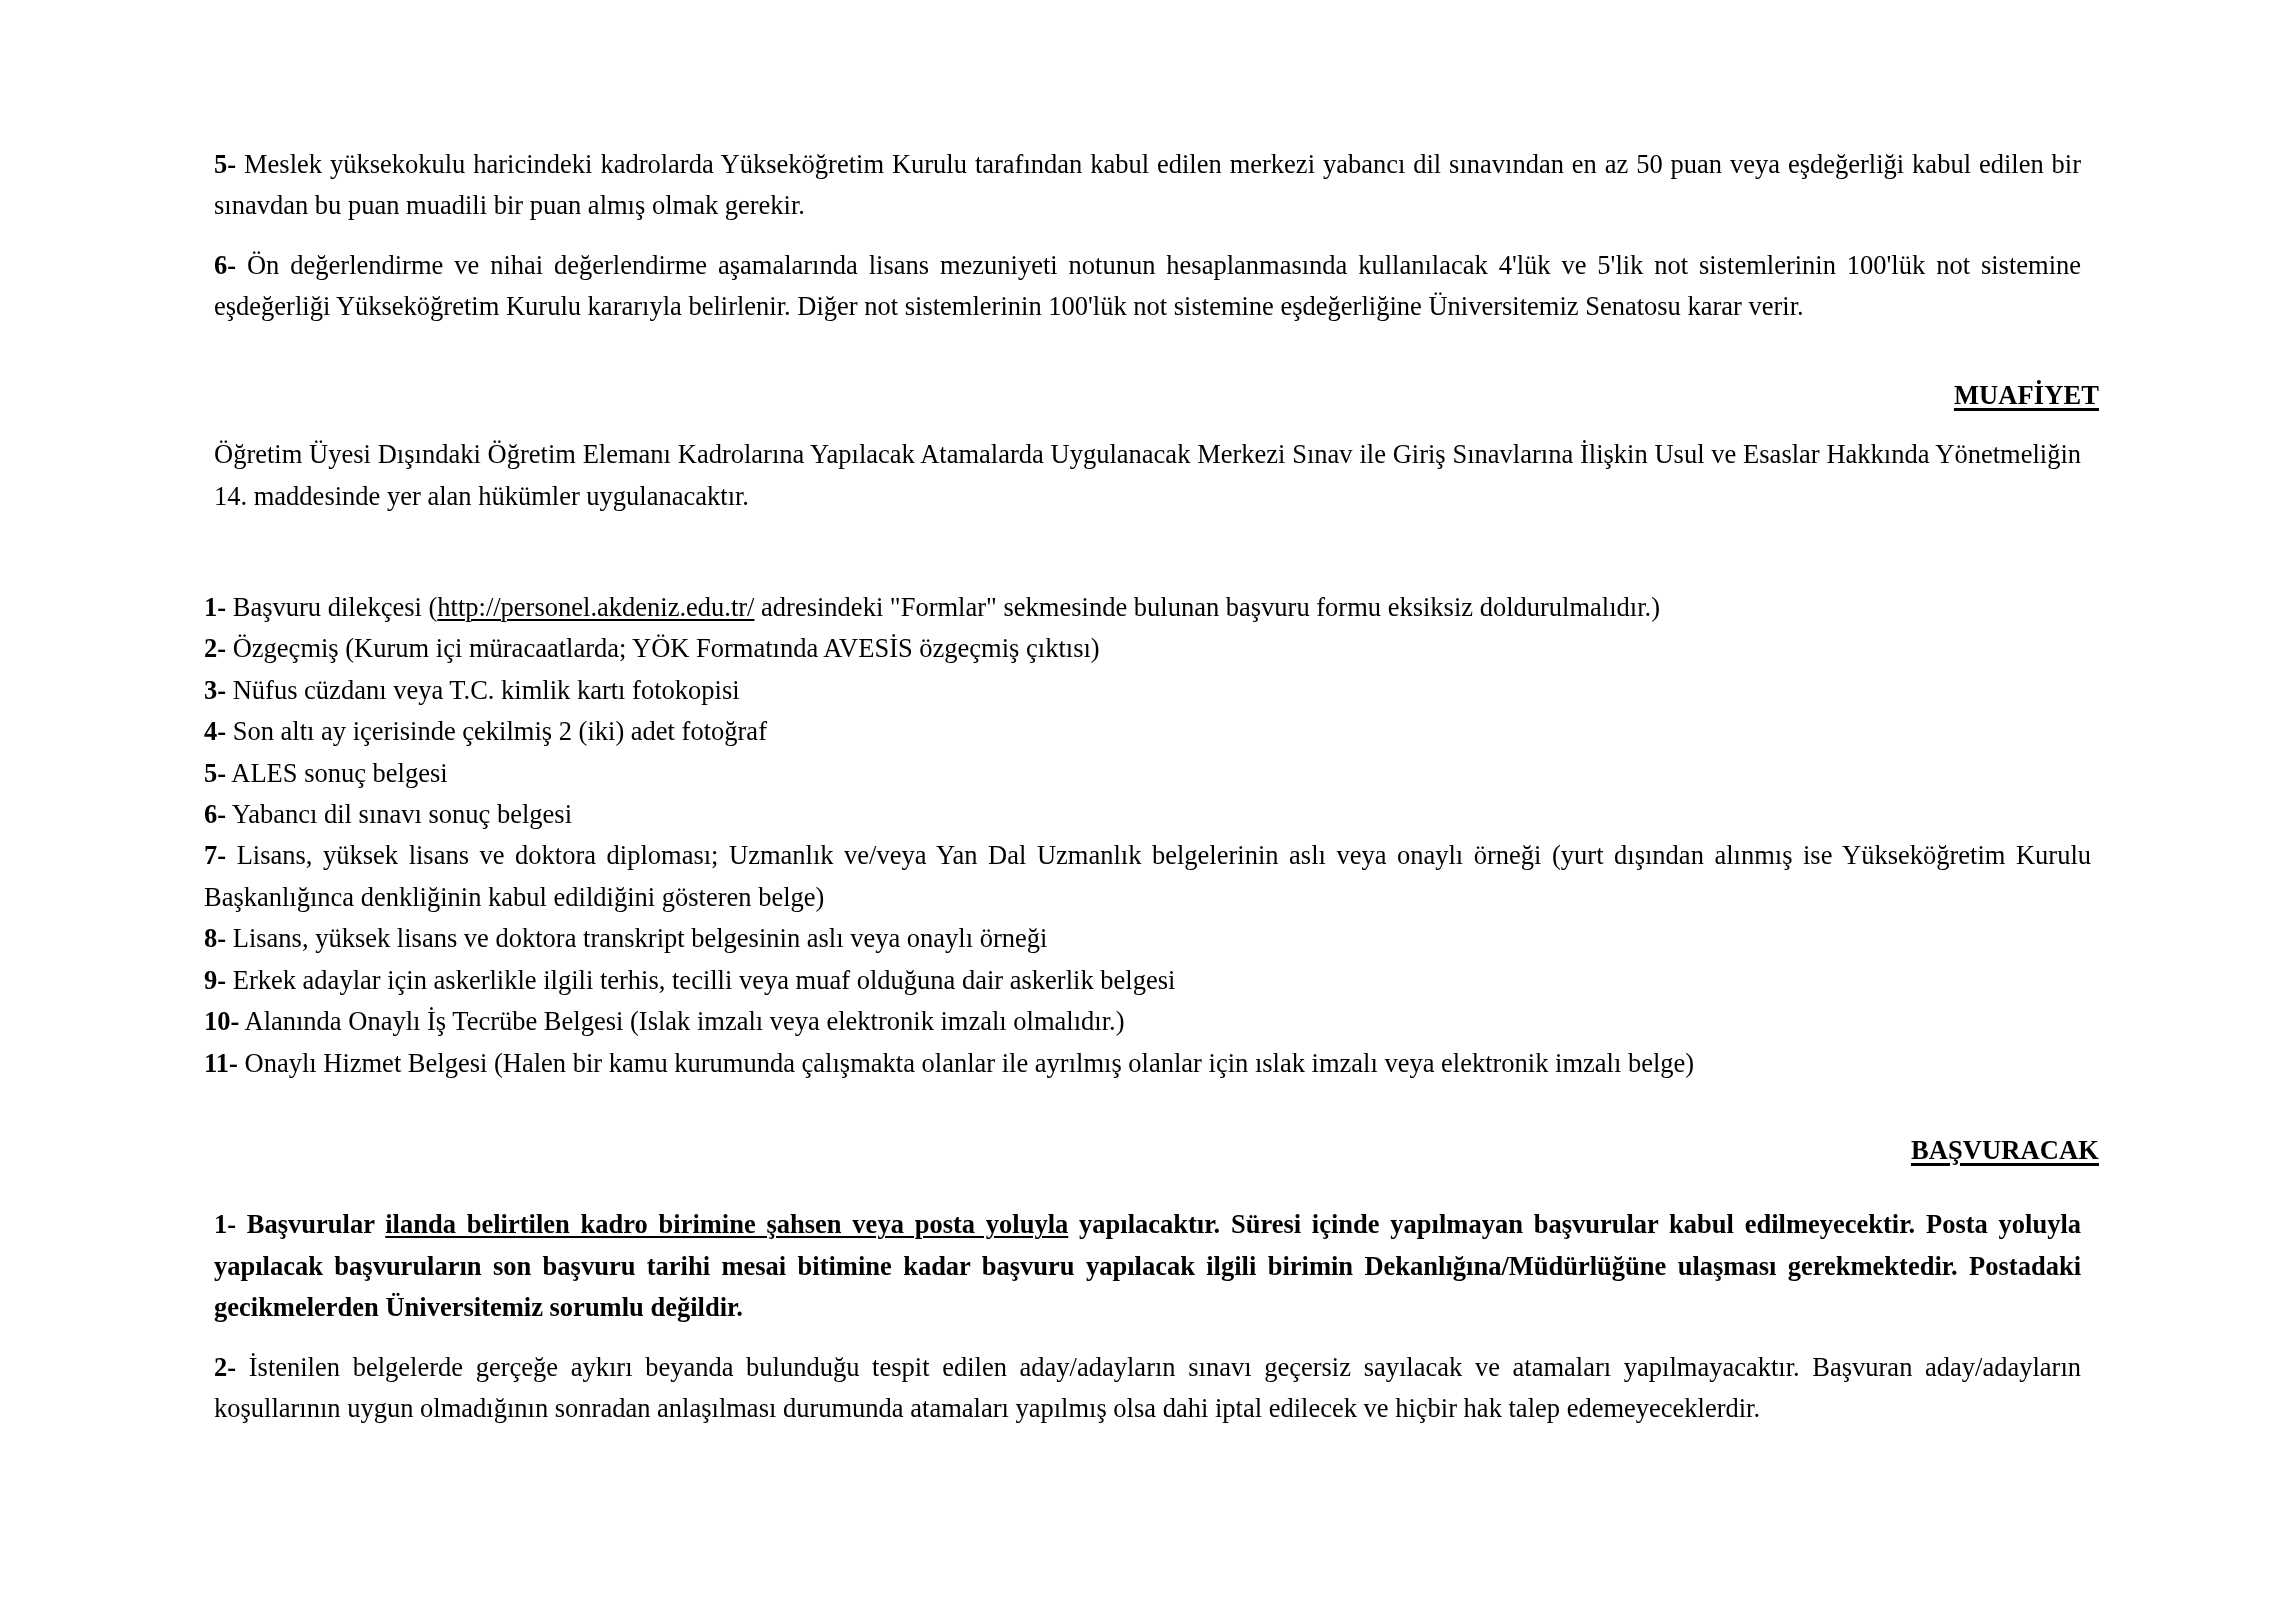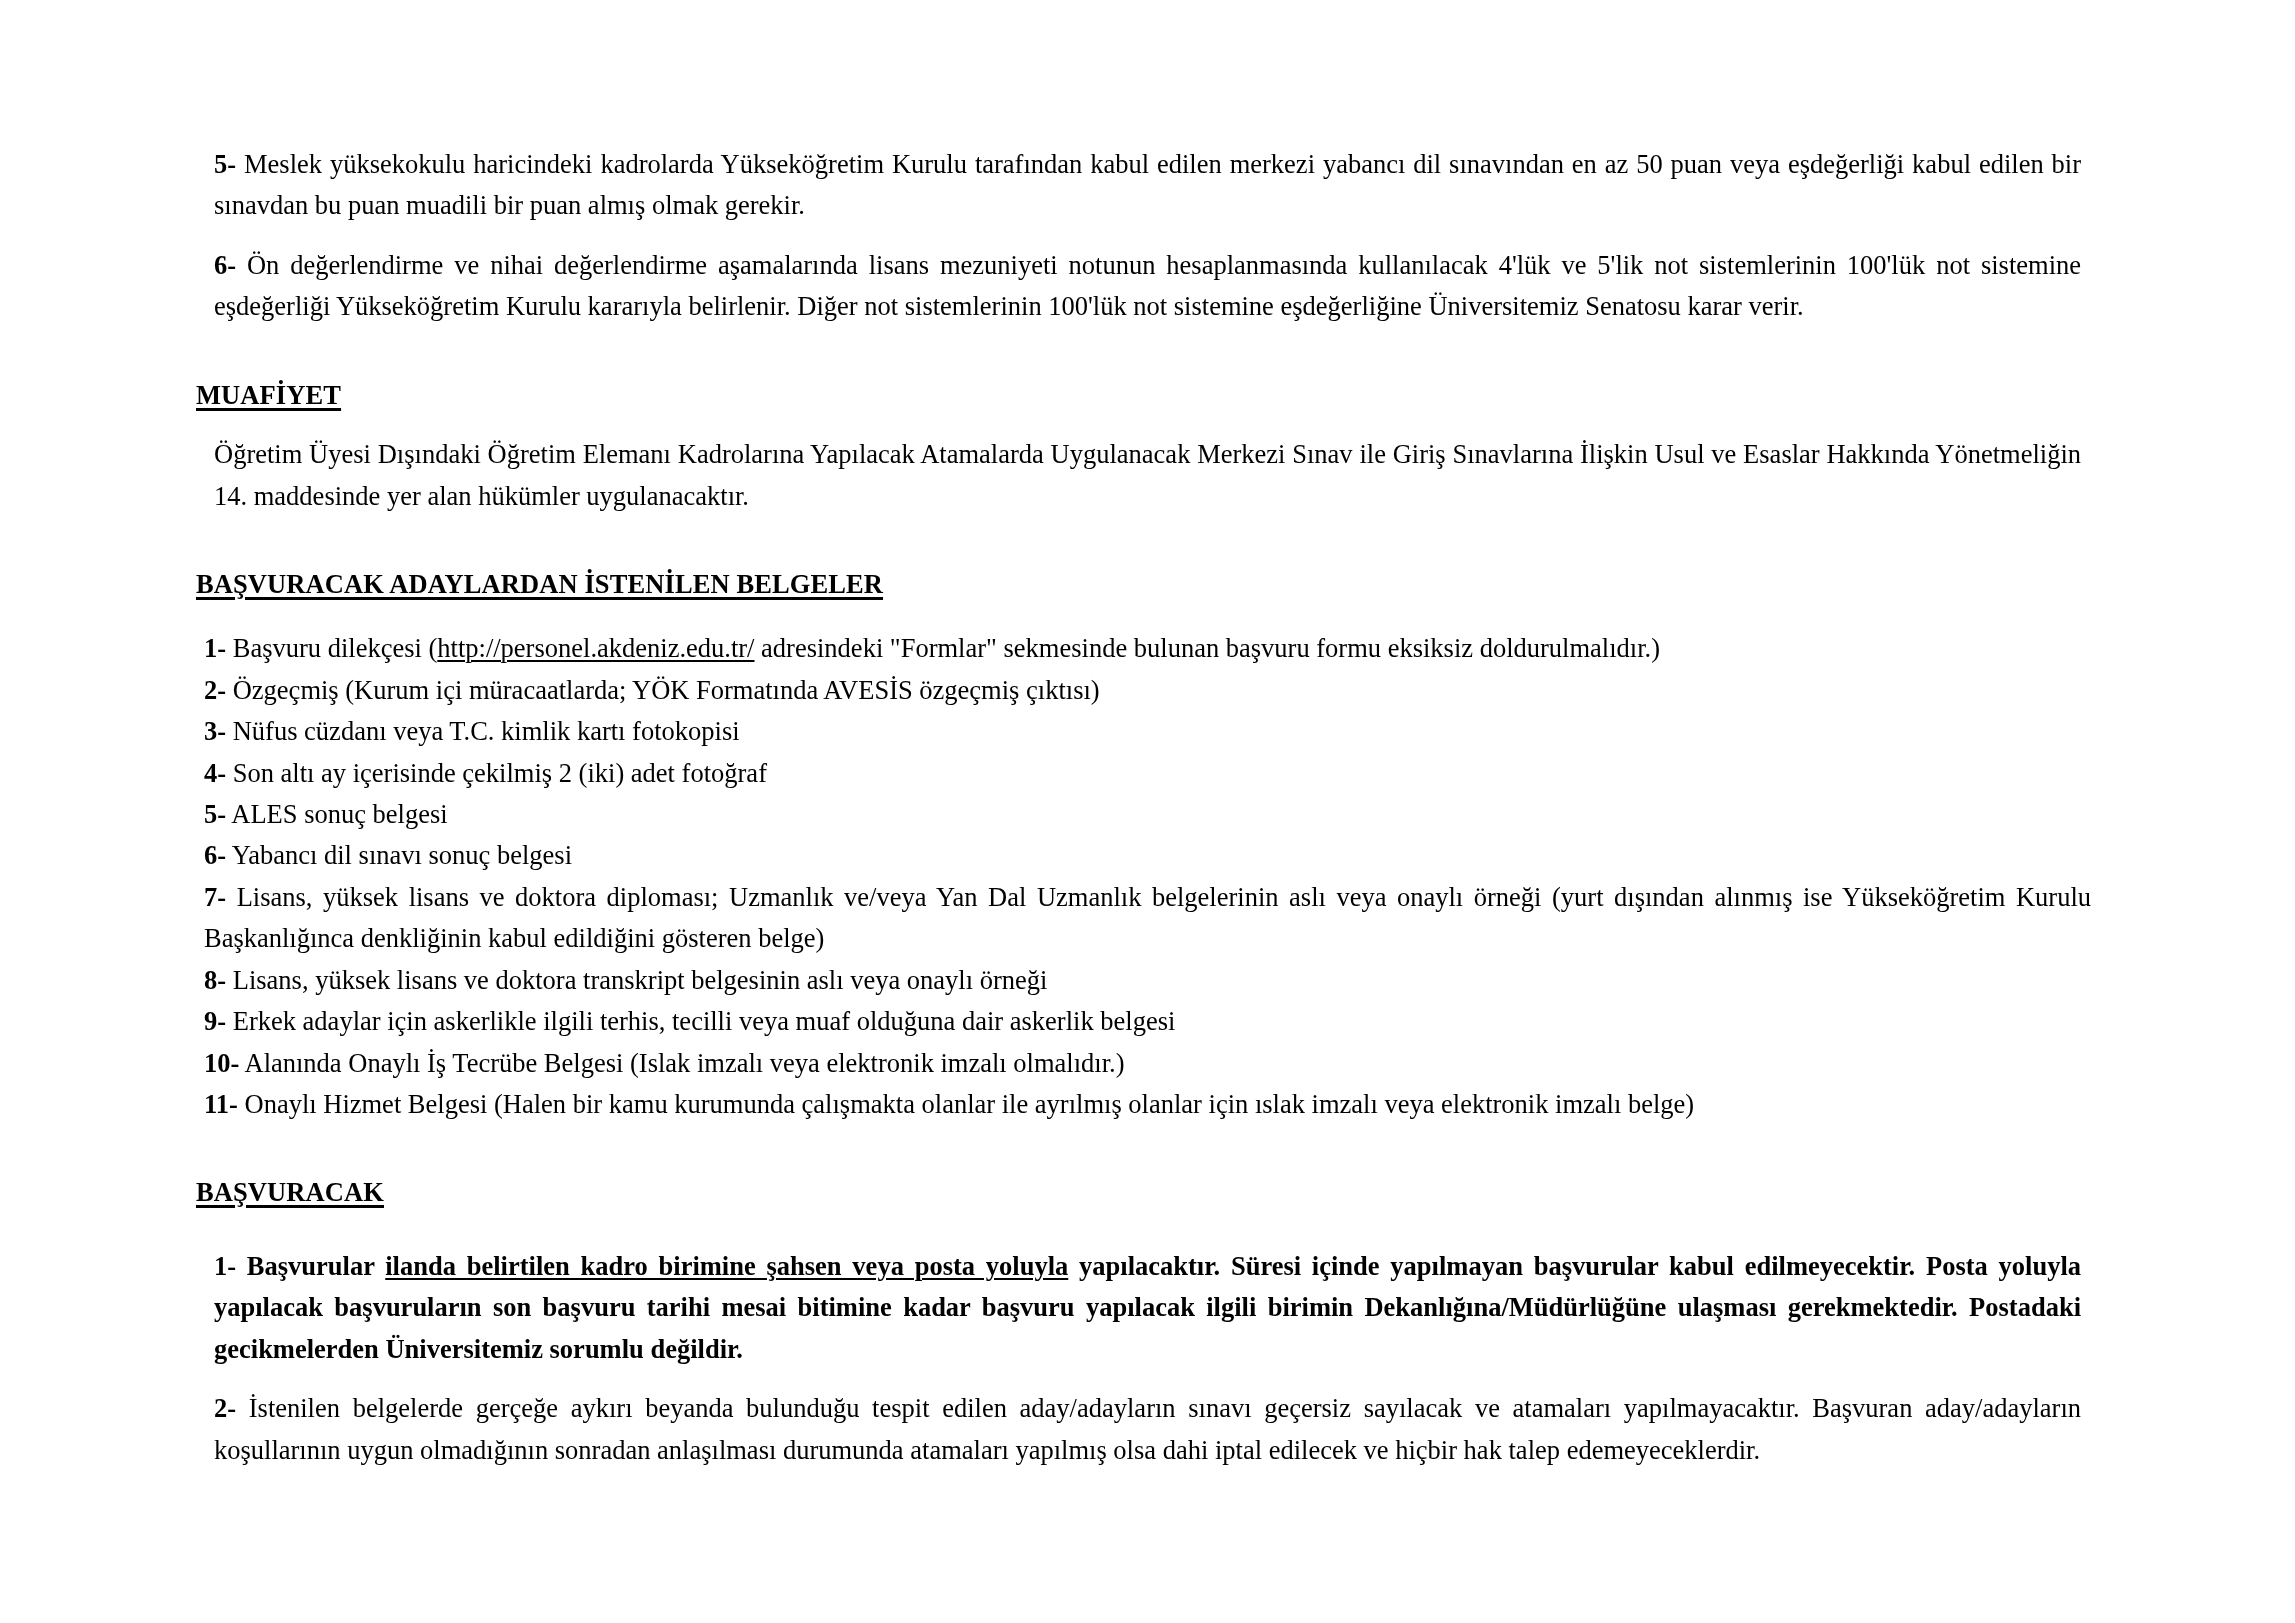--- a/index.html
+++ b/index.html
@@ -46,21 +46,21 @@
     height: 14.4px;
   }
   .block-gap-lg {
     height: 38px;
   }
   h2.section-heading {
     margin: 0;
     font-size: 26.5px;
     font-weight: bold;
     line-height: 1.565;
-    text-align: left;
+    text-align: right;
     letter-spacing: 0.1px;
   }
   h2.section-heading span.heading-text {
     text-decoration: underline;
     text-decoration-thickness: 2.6px;
     text-underline-offset: 3.9px;
   }
   .u {
     text-decoration: underline;
     text-decoration-thickness: 2px;
@@ -100,21 +100,20 @@
 
     <p class="para-justified"><span class="marker">6-</span> <span>Ön değerlendirme ve nihai değerlendirme aşamalarında lisans mezuniyeti notunun hesaplanmasında kullanılacak 4'lük ve 5'lik not sistemlerinin 100'lük not sistemine eşdeğerliği Yükseköğretim Kurulu kararıyla belirlenir. Diğer not sistemlerinin 100'lük not sistemine eşdeğerliğine Üniversitemiz Senatosu karar verir.</span></p>
 
     <div class="block-gap"></div>
 
     <h2 class="section-heading"><span class="heading-text">MUAFİYET</span></h2>
     <p class="para-justified">Öğretim Üyesi Dışındaki Öğretim Elemanı Kadrolarına Yapılacak Atamalarda Uygulanacak Merkezi Sınav ile Giriş Sınavlarına İlişkin Usul ve Esaslar Hakkında Yönetmeliğin 14. maddesinde yer alan hükümler uygulanacaktır.</p>
 
     <div class="block-gap"></div>
 
-    <h2 class="section-heading"><span class="heading-text">BAŞVURACAK ADAYLARDAN İSTENİLEN BELGELER</span></h2>
 
     <div class="block-gap-sm"></div>
 
     <ul class="doc-list">
       <li class="list-item no-justify"><span class="marker">1-</span> <span>Başvuru dilekçesi (</span><a class="link" href="#">http://personel.akdeniz.edu.tr/</a><span> adresindeki "Formlar" sekmesinde bulunan başvuru formu eksiksiz doldurulmalıdır.)</span></li>
       <li class="list-item no-justify"><span class="marker">2-</span> <span>Özgeçmiş (Kurum içi müracaatlarda; YÖK Formatında AVESİS özgeçmiş çıktısı)</span></li>
       <li class="list-item no-justify"><span class="marker">3-</span> <span>Nüfus cüzdanı veya T.C. kimlik kartı fotokopisi</span></li>
       <li class="list-item no-justify"><span class="marker">4-</span> <span>Son altı ay içerisinde çekilmiş 2 (iki) adet fotoğraf</span></li>
       <li class="list-item no-justify"><span class="marker">5-</span> <span>ALES sonuç belgesi</span></li>
       <li class="list-item no-justify"><span class="marker">6-</span> <span>Yabancı dil sınavı sonuç belgesi</span></li>

